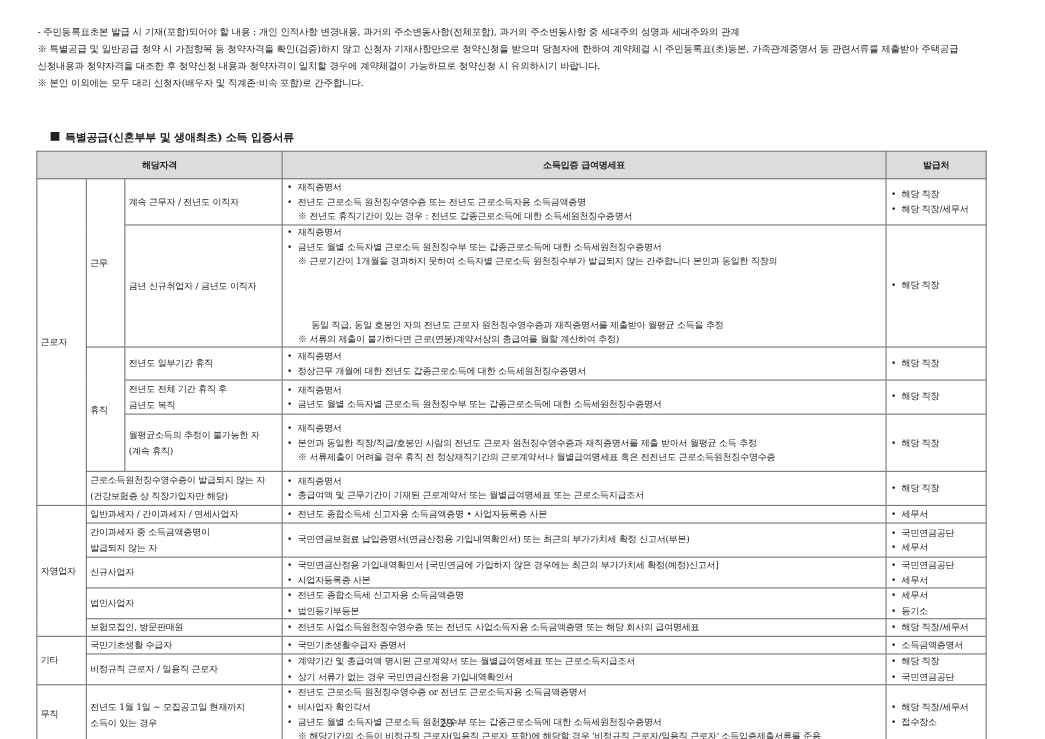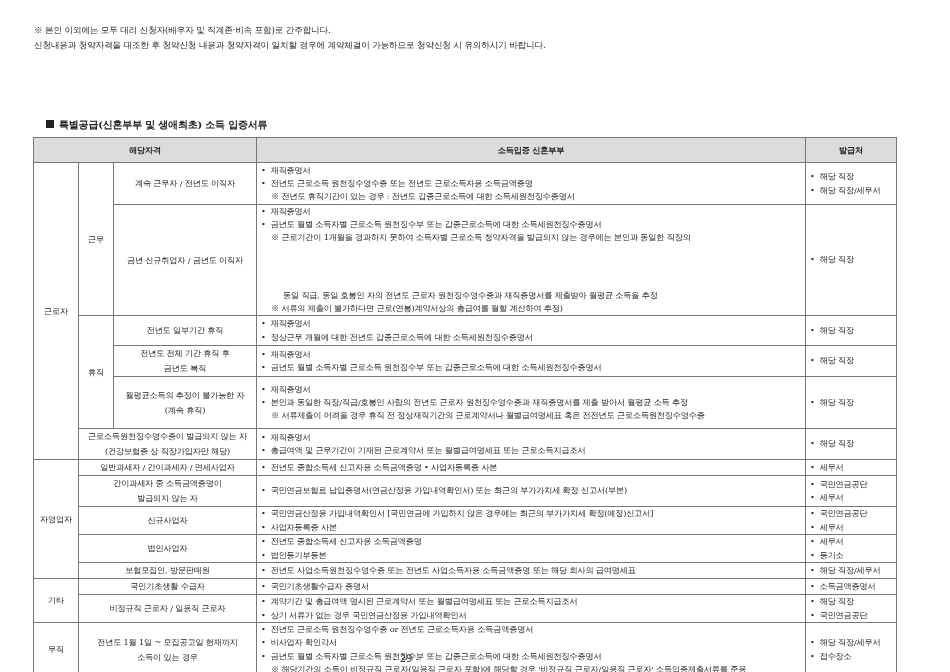--- a/index.html
+++ b/index.html
@@ -5,52 +5,54 @@
   html, body { margin:0; padding:0; background:#fff; }
   body { width:950px; height:672px; position:relative; overflow:hidden;
          font-family:"DejaVu Serif","Liberation Serif",serif; color:#222; }
   .notes { position:absolute; left:34px; top:23px; width:900px; font-size:8.6px; line-height:15.4px; letter-spacing:-0.15px; }
   .notes p { margin:0; white-space:nowrap; }
   .sec-title { position:absolute; left:34px; top:118px; font-size:10px; font-weight:bold; letter-spacing:-0.2px;padding-left:12px; }
   .sec-title .sq { display:inline-block; width:8px; height:8px; background:#222; margin-right:5px; vertical-align:0px; }
   table { position:absolute; left:33px; top:137px; width:863px; border-collapse:collapse; table-layout:fixed; font-size:8.2px; letter-spacing:-0.2px; }
   td, th { border:1px solid #777; padding:0 3px; vertical-align:middle; }
   th { background:#dcdcdc; font-weight:bold; height:24px; }
-  td.c { text-align:center; line-height:15px; }
+  td.c { line-height:15px; }
   td.l { text-align:left; line-height:13.2px; padding-left:4px; white-space:nowrap; }
   .b::before { content:"\2022"; margin-right:5px; }
   .n { padding-left:10px; }
   .n2 { padding-left:22px;margin-top:44px; }
   .page-num { position:absolute; left:0; width:812px; top:653px; text-align:center; font-family:"DejaVu Sans","Liberation Sans",sans-serif; font-size:10px; color:#444; }
   .under { text-decoration:underline; }
 </style>
 </head>
 <body>
 
 <div class="notes">
+  <p>- 주민등록표초본 발급 시 기재(포함)되어야 할 내용 : 개인 인적사항 변경내용, 과거의 주소변동사항(전체포함), 과거의 주소변동사항 중 세대주의 성명과 세대주와의 관계</p>
+  <p>※ 특별공급 및 일반공급 청약 시 가점항목 등 청약자격을 확인(검증)하지 않고 신청자 기재사항만으로 청약신청을 받으며 당첨자에 한하여 계약체결 시 주민등록표(초)등본, 가족관계증명서 등 관련서류를 제출받아 주택공급</p>
+  <p>신청내용과 청약자격을 대조한 후 청약신청 내용과 청약자격이 일치할 경우에 계약체결이 가능하므로 청약신청 시 유의하시기 바랍니다.</p>
   <p>※ 본인 이외에는 모두 대리 신청자(배우자 및 직계존·비속 포함)로 간주합니다.</p>
-  <p>신청내용과 청약자격을 대조한 후 청약신청 내용과 청약자격이 일치할 경우에 계약체결이 가능하므로 청약신청 시 유의하시기 바랍니다.</p>
 </div>
 
 <div class="sec-title">
   <span class="sq"></span><span>특별공급(신혼부부 및 생애최초) 소득 입증서류</span>
 </div>
 
 <table>
   <colgroup>
     <col style="width:45px">
       <col style="width:35px">
       <col style="width:143px">
       <col style="width:549px">
       <col style="width:91px">
   </colgroup>
   <thead>
     <tr>
       <th colspan="3">해당자격</th>
-      <th>소득입증 신혼부부</th>
+      <th>소득입증 급여명세표</th>
       <th>발급처</th>
     </tr>
   </thead>
   <tbody>
 
     <tr style="height:42px">
       <td rowspan="6" class="c">근로자</td>
       <td rowspan="2" class="c">근무</td>
       <td class="c">계속 근무자 / 전년도 이직자</td>
       <td class="l">
@@ -62,21 +64,21 @@
         <div class="b">해당 직장</div>
         <div class="b">해당 직장/세무서</div>
       </td>
     </tr>
 
     <tr style="height:68px">
       <td class="c">금년 신규취업자 / 금년도 이직자</td>
       <td class="l">
         <div class="b">재직증명서</div>
         <div class="b">금년도 월별 소득자별 근로소득 원천징수부 또는 갑종근로소득에 대한 소득세원천징수증명서</div>
-        <div class="n">※ 근로기간이 1개월을 경과하지 못하여 소득자별 근로소득 청약자격을 발급되지 않는 경우에는 본인과 동일한 직장의</div>
+        <div class="n">※ 근로기간이 1개월을 경과하지 못하여 소득자별 근로소득 원천징수부가 발급되지 않는 간주합니다 본인과 동일한 직장의</div>
         <div class="n2">동일 직급, 동일 호봉인 자의 전년도 근로자 원천징수영수증과 재직증명서를 제출받아 월평균 소득을 추정</div>
         <div class="n">※ 서류의 제출이 불가하다면 근로(연봉)계약서상의 총급여를 월할 계산하여 추정)</div>
       </td>
       <td class="l">
         <div class="b">해당 직장</div>
       </td>
     </tr>
 
     <tr style="height:30px">
       <td rowspan="3" class="c">휴직</td>

